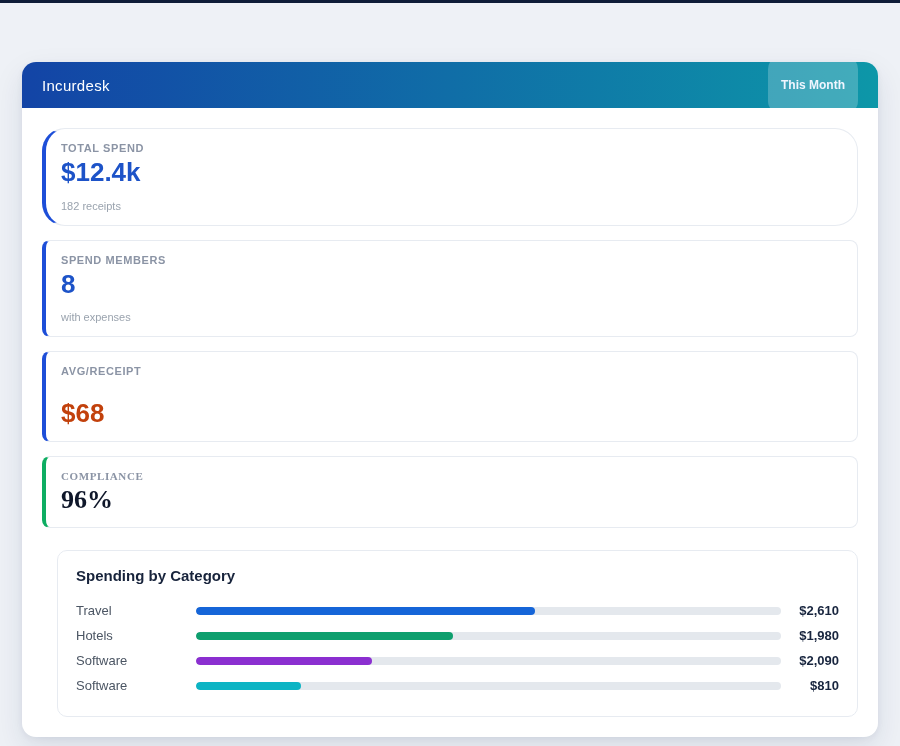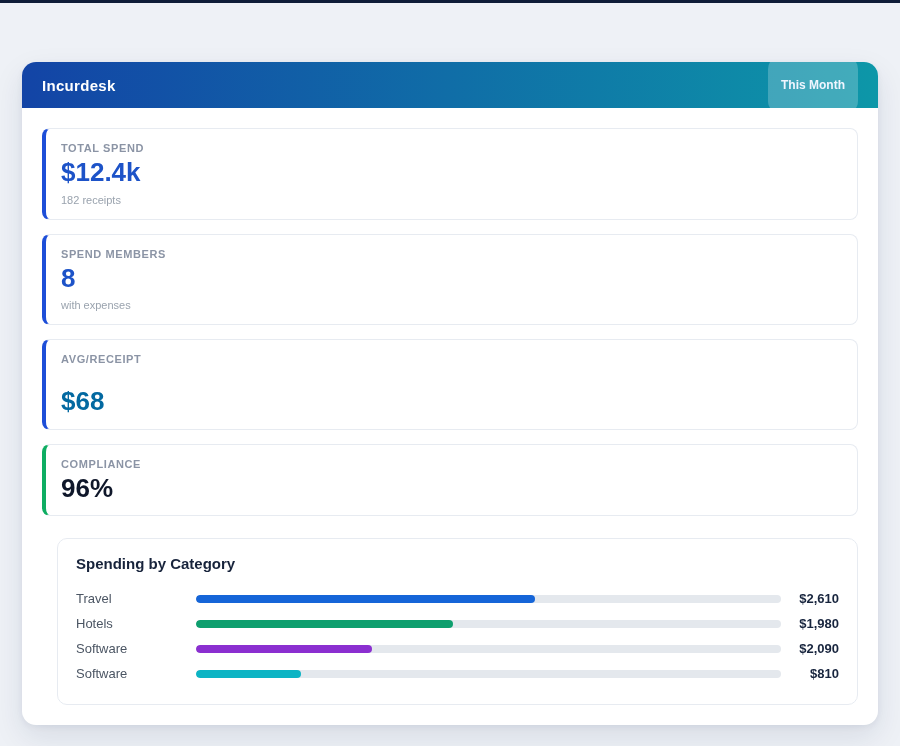--- a/index.html
+++ b/index.html
@@ -26,21 +26,21 @@
   .app-header {
     height: 46px;
     display: flex;
     align-items: center;
     padding: 0 20px;
     background: linear-gradient(90deg, #1344a6 0%, #0d97a8 100%);
   }
   .app-title {
     color: #ffffff;
     font-size: 15px;
-    font-weight: 700;
+    font-weight: 400;
     letter-spacing: 0.3px;
   }
   .header-badge {
     margin-left: auto;
     background: rgba(255,255,255,0.22);
     color: #f0f6ff;
     font-size: 12px;
     font-weight: 700;
     padding: 22px 13px;
     border-radius: 13px;
@@ -64,21 +64,21 @@
   .stat-value {
     font-size: 26px;
     font-weight: 700;
     color: #1d4ed8;
     margin-top: 4px;
     line-height: 1.1;
   }
   .stat-sub {
     font-size: 11px;
     color: #9aa3ae;
-    margin-top: 7px;
+    margin-top: 13px;
   }
   .stat-sub:empty { display: none; }
   .spend-card {
     border: 1px solid #e7ebf1;
     border-radius: 10px;
     padding: 16px 18px 18px 18px;
     margin-top: 22px;
     background: #ffffff;
     margin-left: 15px;
   }
@@ -126,39 +126,39 @@
 <div class="top-edge"></div>
 
 <div class="app-card">
   <div class="app-header">
     <div class="app-title">Incurdesk</div>
     <div class="header-badge">This Month</div>
   </div>
 
   <div class="app-body">
 
-    <div class="stat-card" style="border-left-color: rgb(29, 78, 216);">
+    <div class="stat-card" style="border-left-color: rgb(29, 78, 216); border-radius: 23px;">
       <div class="stat-label">TOTAL SPEND</div>
       <div class="stat-value" style="color: rgb(29, 83, 200);">$12.4k</div>
       <div class="stat-sub">182 receipts</div>
     </div>
 
     <div class="stat-card" style="border-left-color: rgb(29, 78, 216);">
       <div class="stat-label">SPEND MEMBERS</div>
       <div class="stat-value" style="color: rgb(29, 83, 200);">8</div>
       <div class="stat-sub">with expenses</div>
     </div>
 
     <div class="stat-card" style="border-left-color: rgb(29, 78, 216);">
       <div class="stat-label">AVG/RECEIPT</div>
-      <div class="stat-value" style="color: #0369a1; margin-top: 22px;">$68</div>
-
-    </div>
-
-    <div class="stat-card" style="border-left-color: rgb(14, 173, 98);">
+      <div class="stat-value" style="color: #c2410c; margin-top: 22px;">$68</div>
+
+    </div>
+
+    <div class="stat-card" style="border-left-color: rgb(14, 173, 98); font-family: Liberation Serif, serif;">
       <div class="stat-label">COMPLIANCE</div>
       <div class="stat-value" style="color: #0f172a;">96%</div>
 
     </div>
 
     <div class="spend-card">
       <div class="spend-title">Spending by Category</div>
       <div>
 
   <div class="cat-row">

